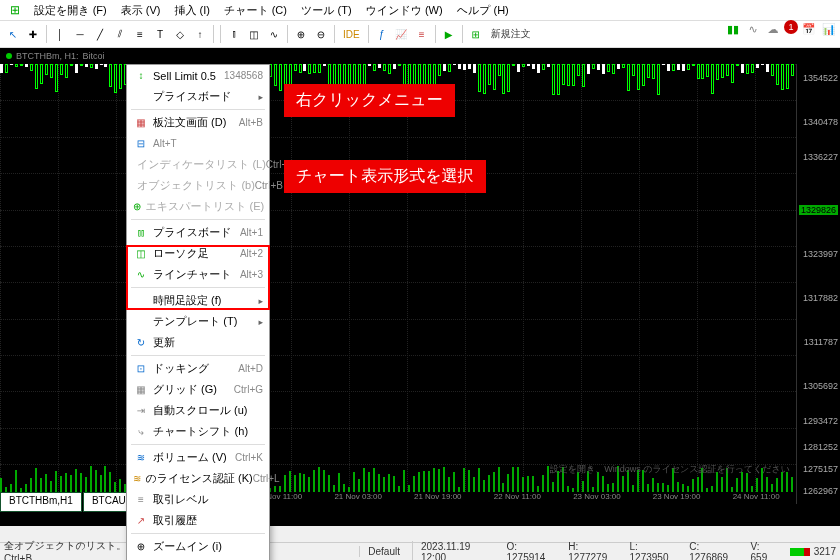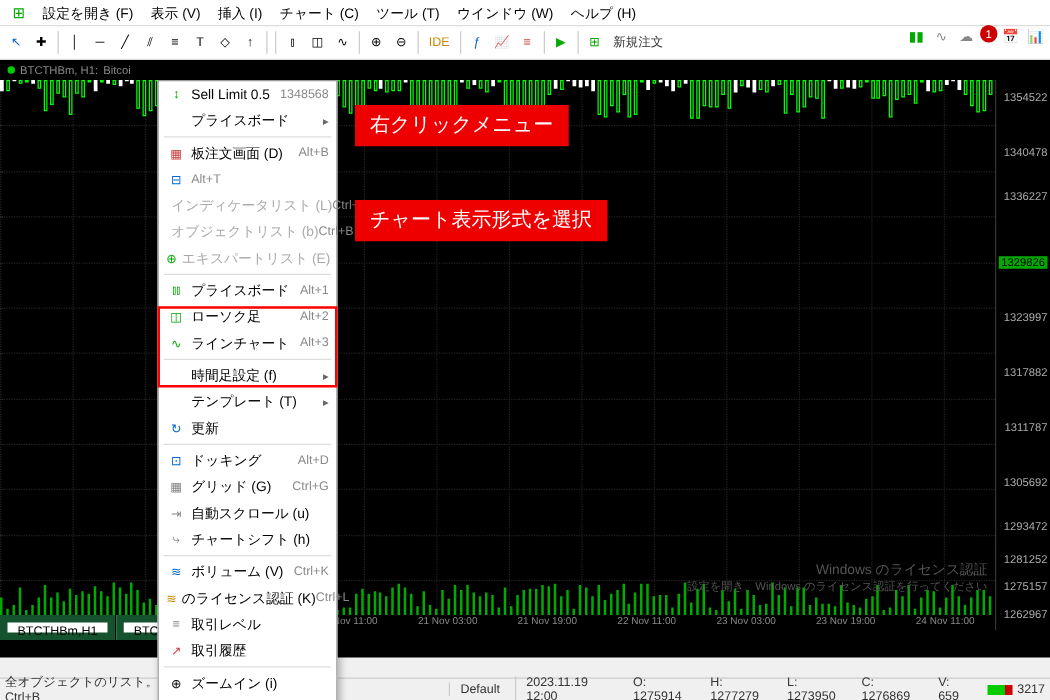--- a/index.html
+++ b/index.html
@@ -40,21 +40,21 @@
 .ctx-item .lbl { flex: 1; white-space: nowrap; }
 .ctx-item .sc { color: #888; font-size: 10px; }
 .ctx-item .arr { color: #666; font-size: 9px; }
 .ctx-sep { height: 1px; background: #ddd; margin: 2px 4px; }
 .highlight-box { position: absolute; border: 2px solid #f00; pointer-events: none; z-index: 11; }
 .hb1 { top: 245px; left: 126px; width: 144px; height: 65px; }
 .callout { position: absolute; background: #e00; color: #fff; font-size: 16px; font-weight: normal; padding: 6px 12px; z-index: 12; text-align: right; }
 .c1 { top: 84px; left: 284px; }
 .c2 { top: 160px; left: 284px; }
 .bottom-tabs { position: absolute; bottom: 14px; left: 0; height: 20px; display: flex; font-size: 10px; }
-.bottom-tabs .bt { background: #fff; border: 6px solid #14532d; padding: 2px 8px; margin-right: 1px; }
+.bottom-tabs .bt { background: #fff; border: 1px solid #14532d; padding: 2px 8px; margin-right: 1px; }
 .status { position: absolute; bottom: 0; left: 0; right: 0; height: 18px; background: #f0f0f0; border-top: 1px solid #ccc; display: flex; align-items: center; font-size: 10px; padding: 0 4px; gap: 12px; color: #333; }
 .status .sp { border-left: 1px solid #ccc; padding-left: 8px; }
 .status .conn { margin-left: auto; display: flex; align-items: center; gap: 4px; }
 .watermark { position: absolute; bottom: 50px; right: 50px; color: #555; font-size: 11px; text-align: right; z-index: 2; }
 .topright { position: absolute; top: 20px; right: 2px; display: flex; gap: 2px; }
 .topright .ti { width: 18px; height: 18px; display: flex; align-items: center; justify-content: center; font-size: 11px; }
 </style>
 </head>
 <body>
 
@@ -969,21 +969,20 @@
       <div class="x-tick">Nov 19:00</div>
       <div class="x-tick">20 Nov 11:00</div>
       <div class="x-tick">21 Nov 03:00</div>
       <div class="x-tick">21 Nov 19:00</div>
       <div class="x-tick">22 Nov 11:00</div>
       <div class="x-tick">23 Nov 03:00</div>
       <div class="x-tick">23 Nov 19:00</div>
       <div class="x-tick">24 Nov 11:00</div>
     </div>
   <div class="watermark">
-    <div>Windows のライセンス認証</div>
     <div style="font-size:9px">設定を開き、Windows のライセンス認証を行ってください</div>
   </div>
   <div class="bottom-tabs" id="btabs">
       <div class="bt">BTCTHBm,H1</div>
       <div class="bt">BTCAU...</div>
     </div>
 </div>
 
 <div class="ctx-menu" id="ctx">
     <div class="ctx-item">

